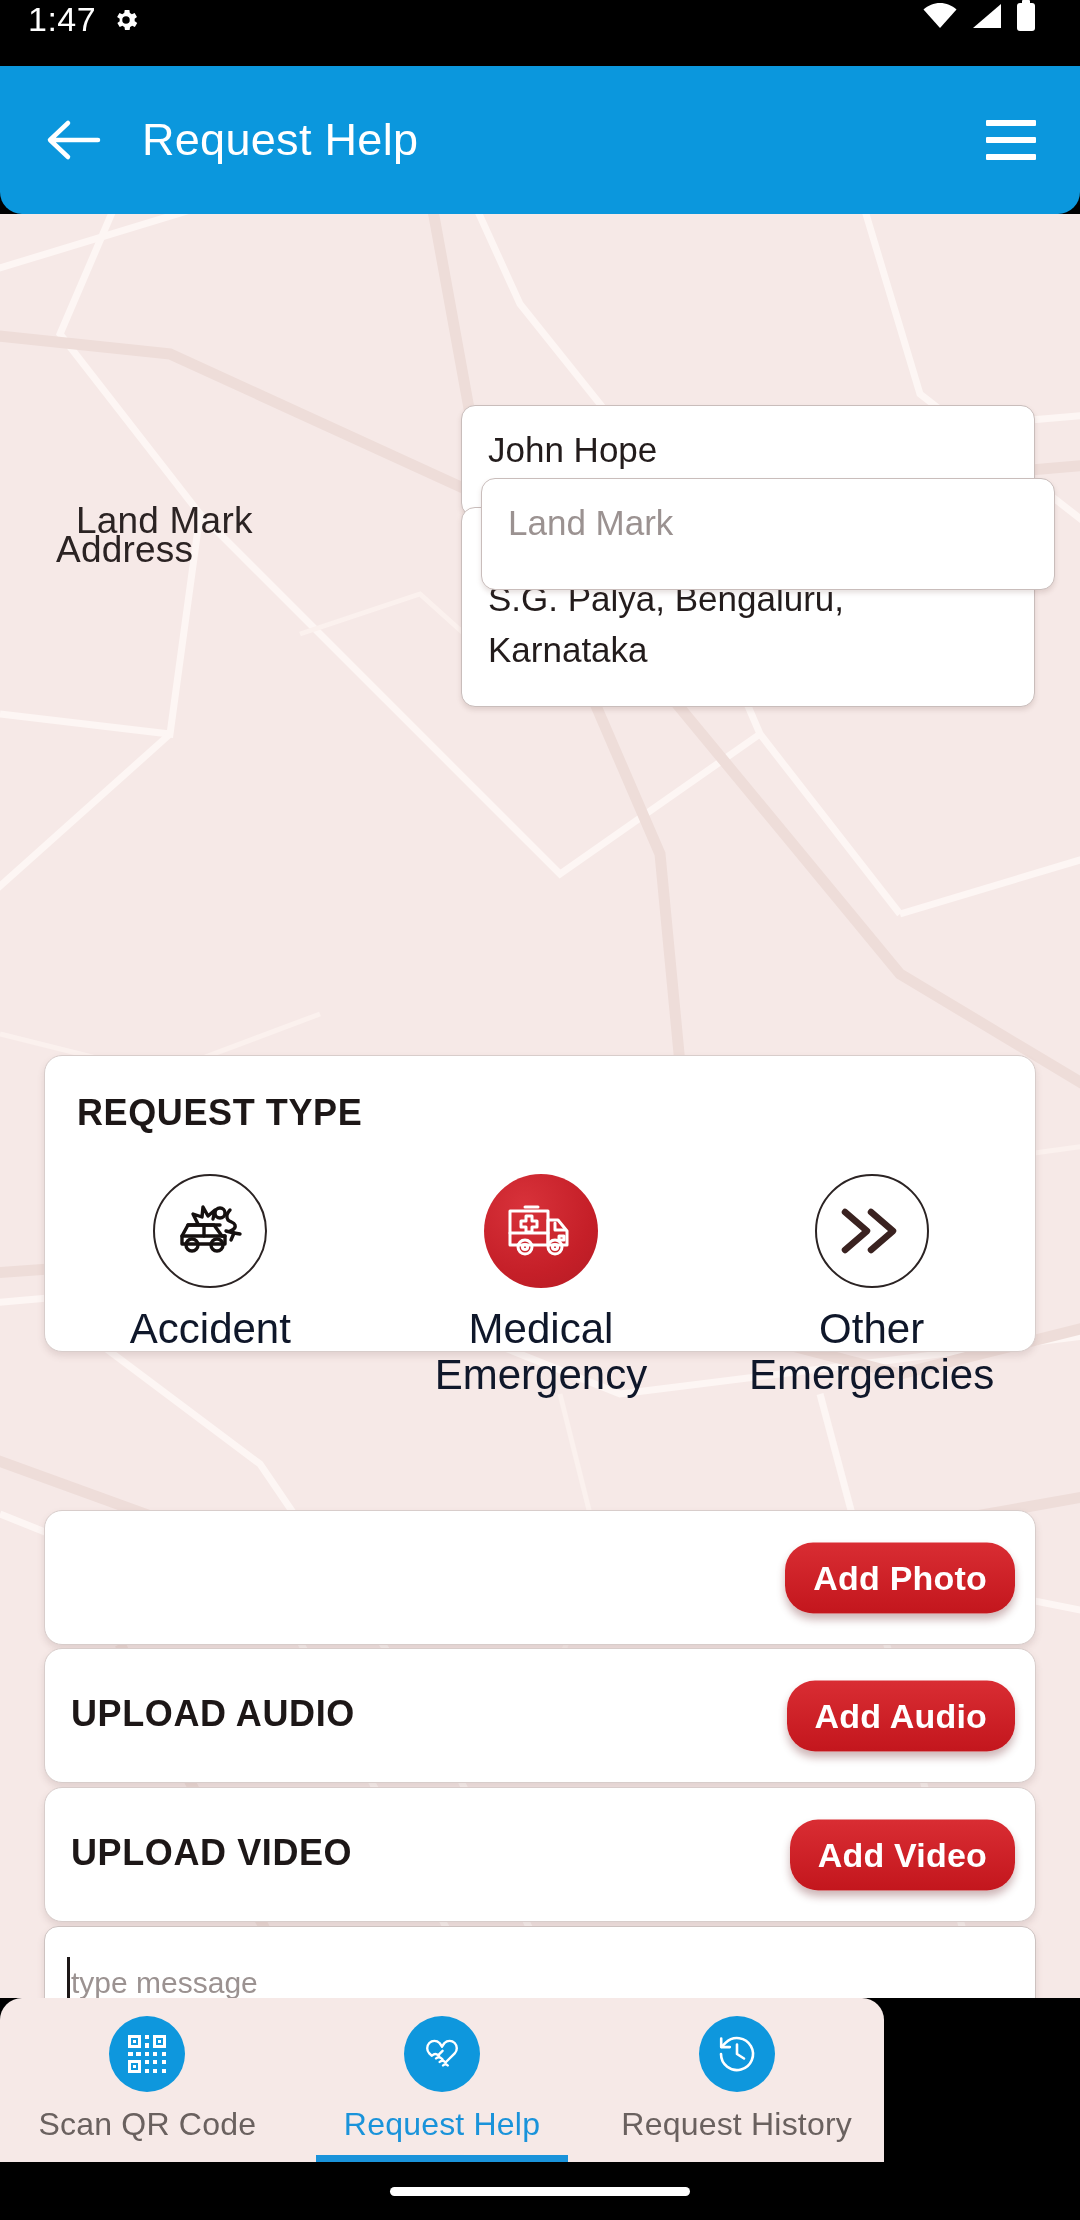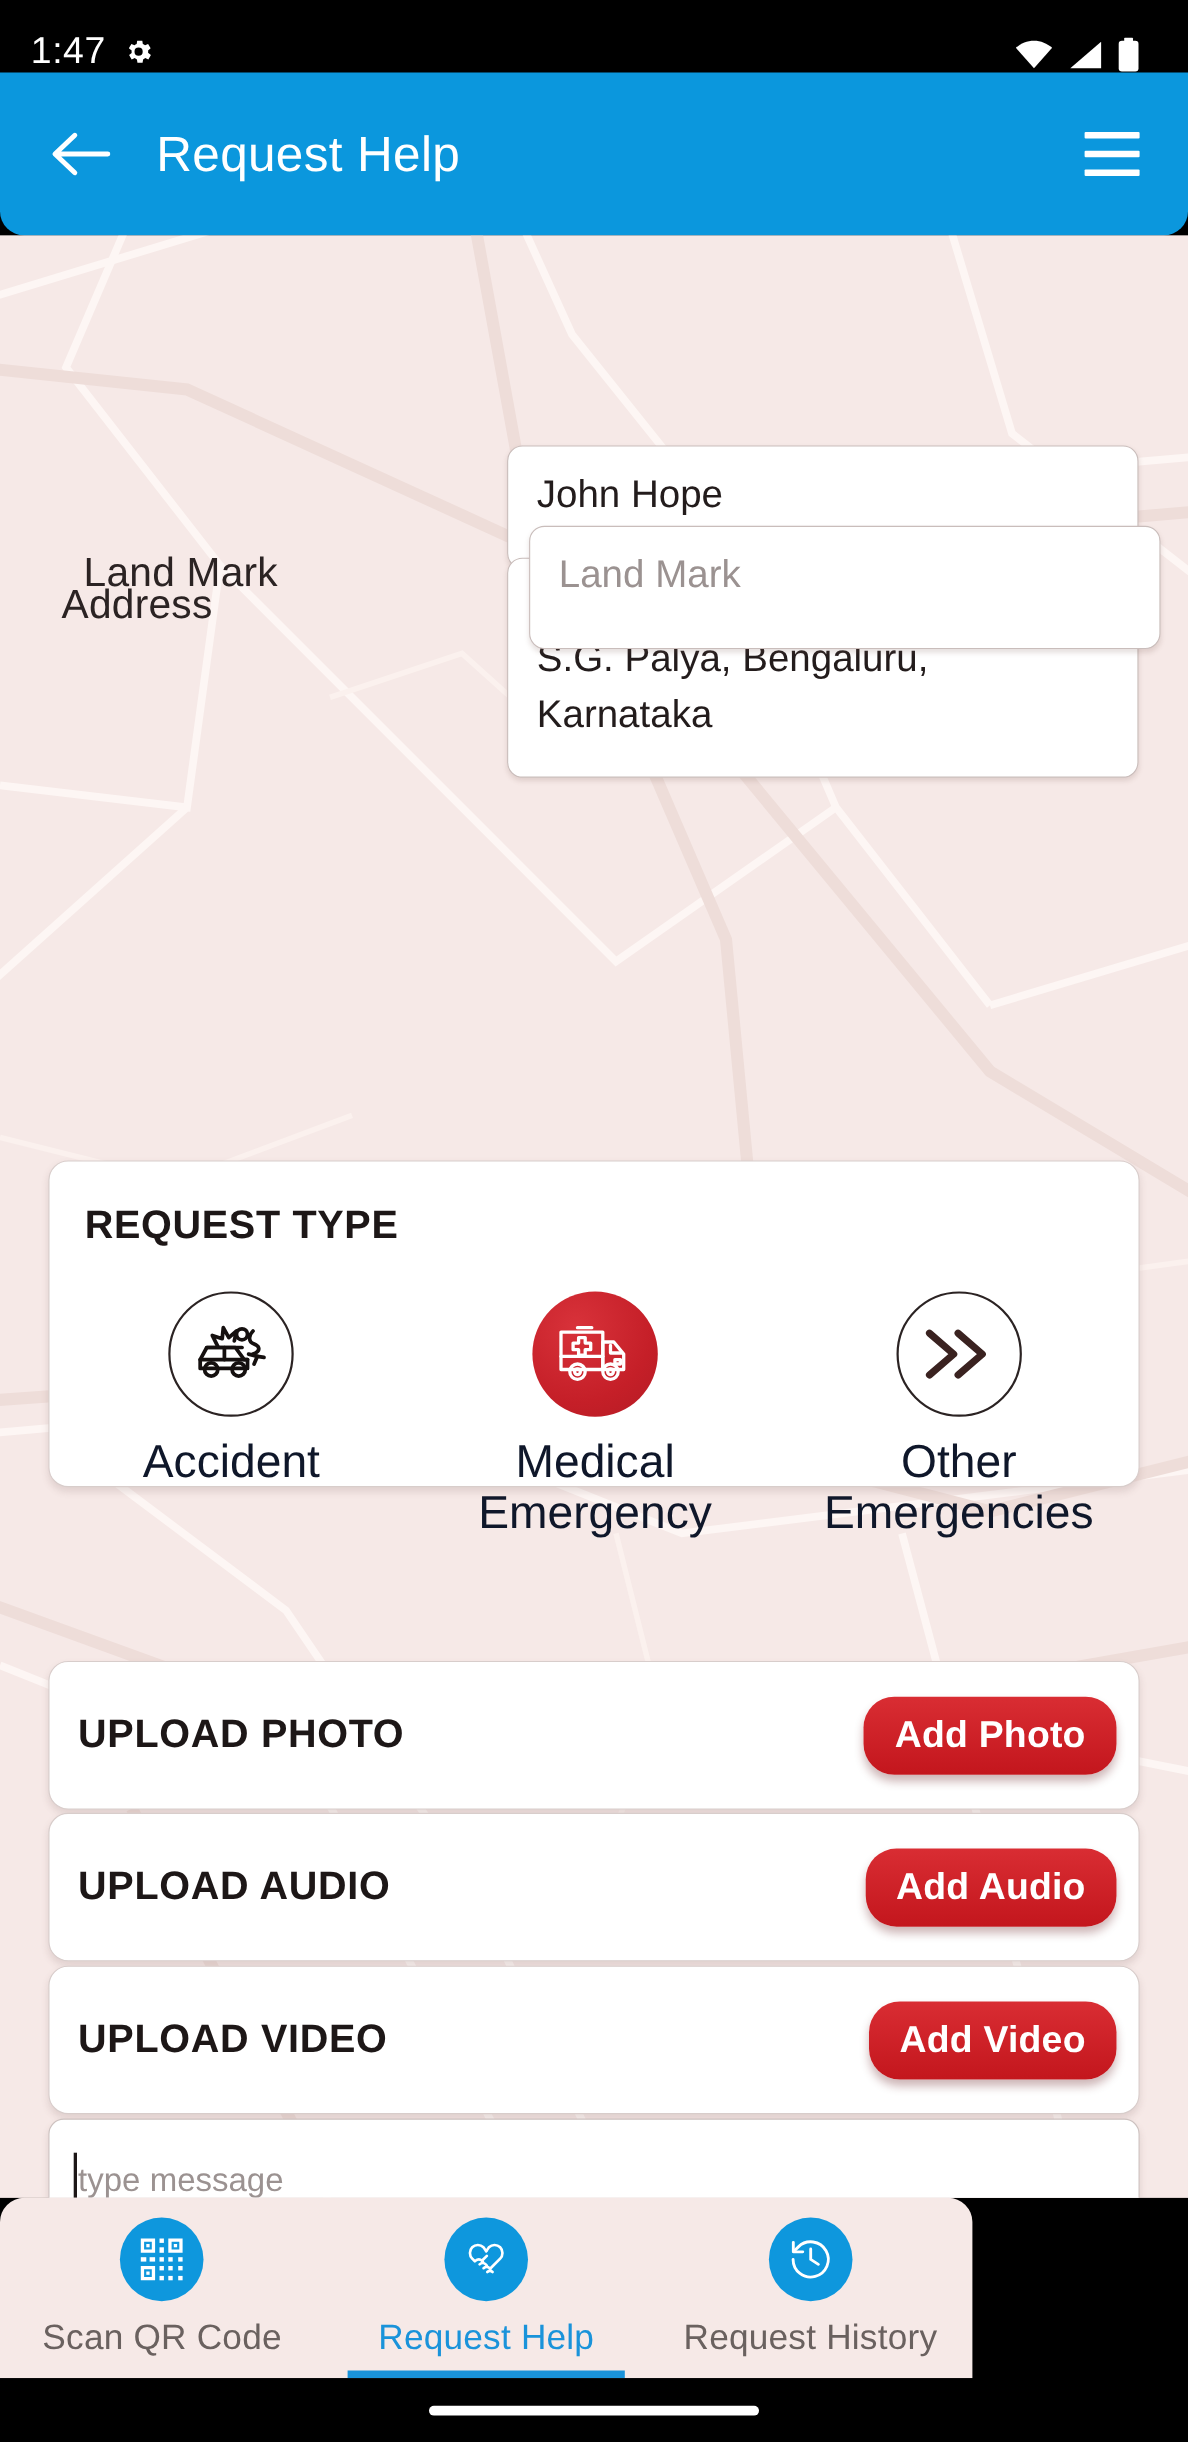--- a/index.html
+++ b/index.html
@@ -8,21 +8,21 @@
     background: #000;
     font-family: "Liberation Sans", sans-serif;
     overflow: hidden;
   }
   #screen { position: relative; width: 1080px; height: 2220px; background: #000; }
 
   
   .statusbar {
     position: absolute; top: 0; left: 0; width: 1080px; height: 66px;
     background: #000; color: #fff;
-    display: flex; align-items: flex-end; justify-content: space-between;
+    display: flex; align-items: flex-start; justify-content: space-between;
     padding: 0 26px 0 28px;
   }
   .sb-left { display: flex; align-items: center; gap: 16px; }
   .sb-clock { font-size: 34px; letter-spacing: .5px; font-family: "Liberation Sans", sans-serif; }
   .sb-right { display: flex; align-items: center; gap: 13px; padding-right: 18px; }
   .ico-gear { width: 28px; height: 28px; display: block; }
   .ico-wifi, .ico-sig, .ico-bat { display: block; }
 
   
   .appbar {
@@ -315,21 +315,20 @@
                 </g>
               </svg>
             </div>
             <div class="rt-label">Other Emergencies</div>
           </div>
 
         </div>
       </div>
 
       <div class="card card-upload" id="card-photo">
-        <div class="card-title">UPLOAD PHOTO</div>
         <button class="pill">Add Photo</button>
       </div>
 
       <div class="card card-upload" id="card-audio">
         <div class="card-title">UPLOAD AUDIO</div>
         <button class="pill">Add Audio</button>
       </div>
 
       <div class="card card-upload" id="card-video">
         <div class="card-title">UPLOAD VIDEO</div>

